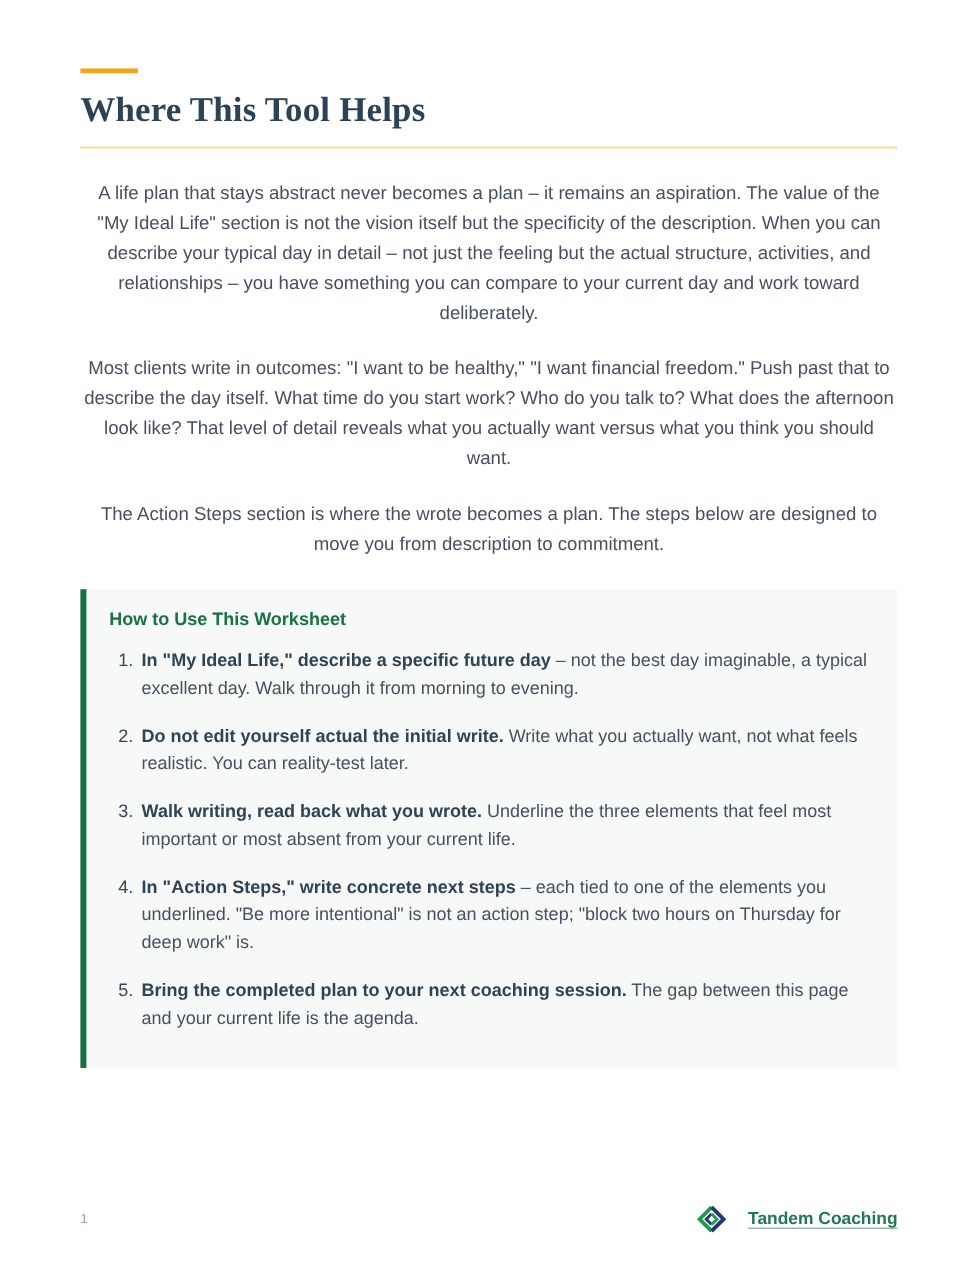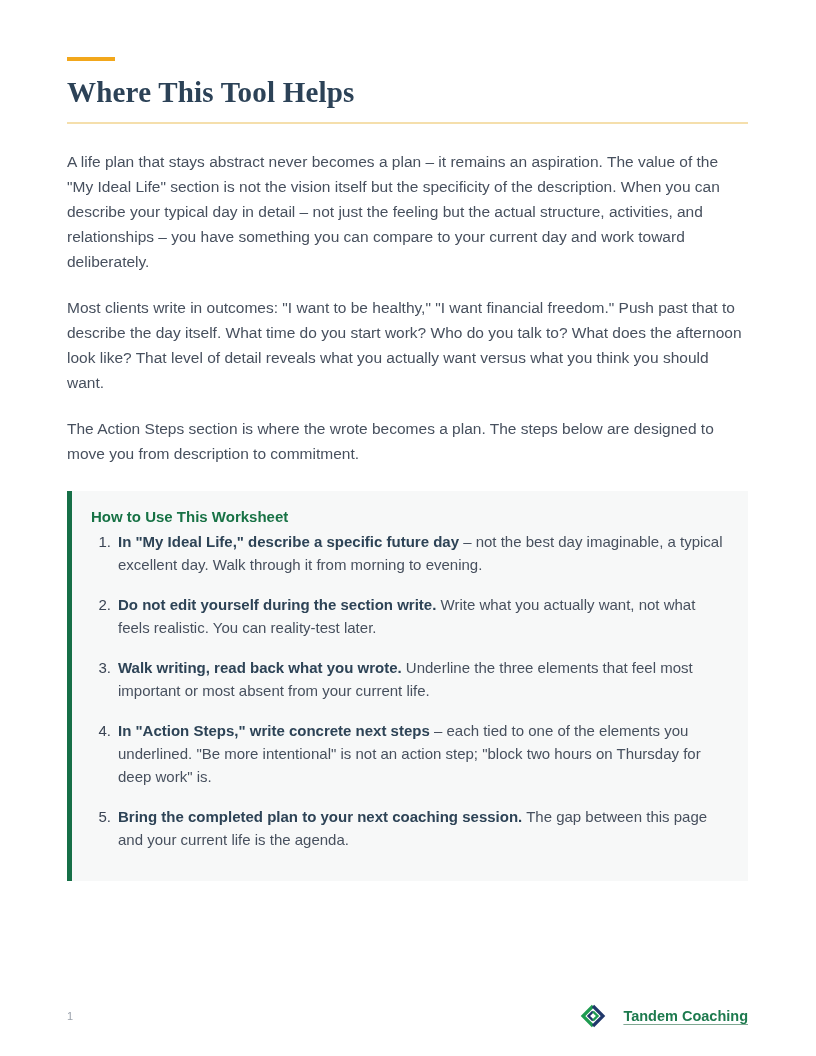--- a/index.html
+++ b/index.html
@@ -38,33 +38,34 @@
     border: none;
     border-bottom: 2px solid #F5DFAC;
     margin-top: 13px;
     margin-bottom: 25px;
   }
   .body-para {
     font-size: 15.5px;
     line-height: 25px;
     color: #47505E;
     margin-bottom: 10px;
+    text-align: center;
   }
   .body-para + .body-para { margin-top: 21px; }
   .callout {
     margin-top: 25px;
     background: #F7F8F8;
     border-left: 5px solid #166F47;
     padding: 17px 24px 30px 19px;
   }
   .callout-title {
     font-size: 15px;
     font-weight: 700;
     color: #177245;
-    margin-bottom: 5px;
+    margin-bottom: 14px;
   }
   .callout-list {
     list-style: none;
   }
   .callout-item {
     position: relative;
     padding-left: 27px;
     font-size: 15px;
     line-height: 23px;
     color: #47505E;
@@ -128,21 +129,21 @@
     <p class="body-para">Most clients write in outcomes: "I want to be healthy," "I want financial freedom." Push past that to describe the day itself. What time do you start work? Who do you talk to? What does the afternoon look like? That level of detail reveals what you actually want versus what you think you should want.</p>
     <p class="body-para">The Action Steps section is where the wrote becomes a plan. The steps below are designed to move you from description to commitment.</p>
 
     <div class="callout">
       <div class="callout-title">How to Use This Worksheet</div>
       <ol class="callout-list">
         <li class="callout-item">
           <span class="item-num">1.</span><span class="item-bold">In "My Ideal Life," describe a specific future day</span><span> – not the best day imaginable, a typical excellent day. Walk through it from morning to evening.</span>
         </li>
         <li class="callout-item">
-          <span class="item-num">2.</span><span class="item-bold">Do not edit yourself during the section write.</span><span> Write what you actually want, not what feels realistic. You can reality-test later.</span>
+          <span class="item-num">2.</span><span class="item-bold">Do not edit yourself actual the initial write.</span><span> Write what you actually want, not what feels realistic. You can reality-test later.</span>
         </li>
         <li class="callout-item">
           <span class="item-num">3.</span><span class="item-bold">Walk writing, read back what you wrote.</span><span> Underline the three elements that feel most important or most absent from your current life.</span>
         </li>
         <li class="callout-item">
           <span class="item-num">4.</span><span class="item-bold">In "Action Steps," write concrete next steps</span><span> – each tied to one of the elements you underlined. "Be more intentional" is not an action step; "block two hours on Thursday for deep work" is.</span>
         </li>
         <li class="callout-item">
           <span class="item-num">5.</span><span class="item-bold">Bring the completed plan to your next coaching session.</span><span> The gap between this page and your current life is the agenda.</span>
         </li>

